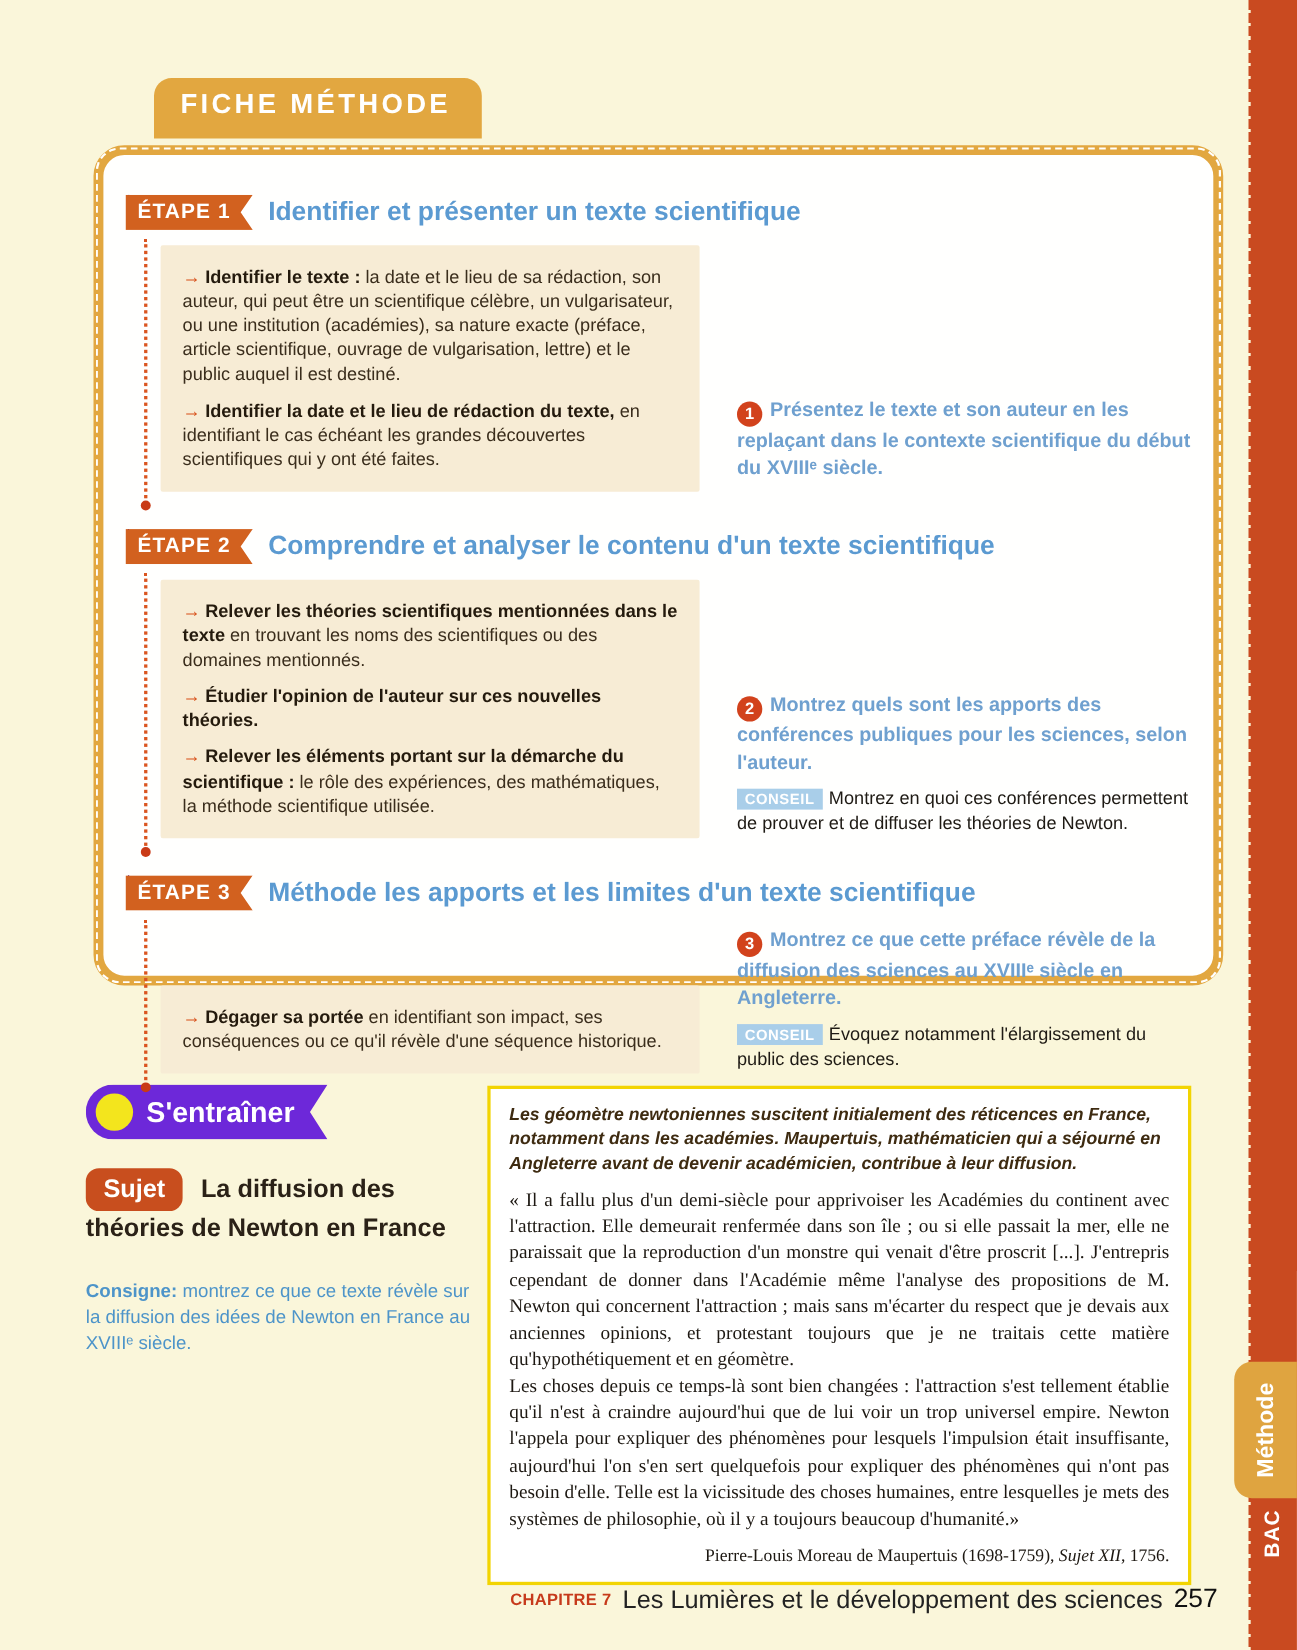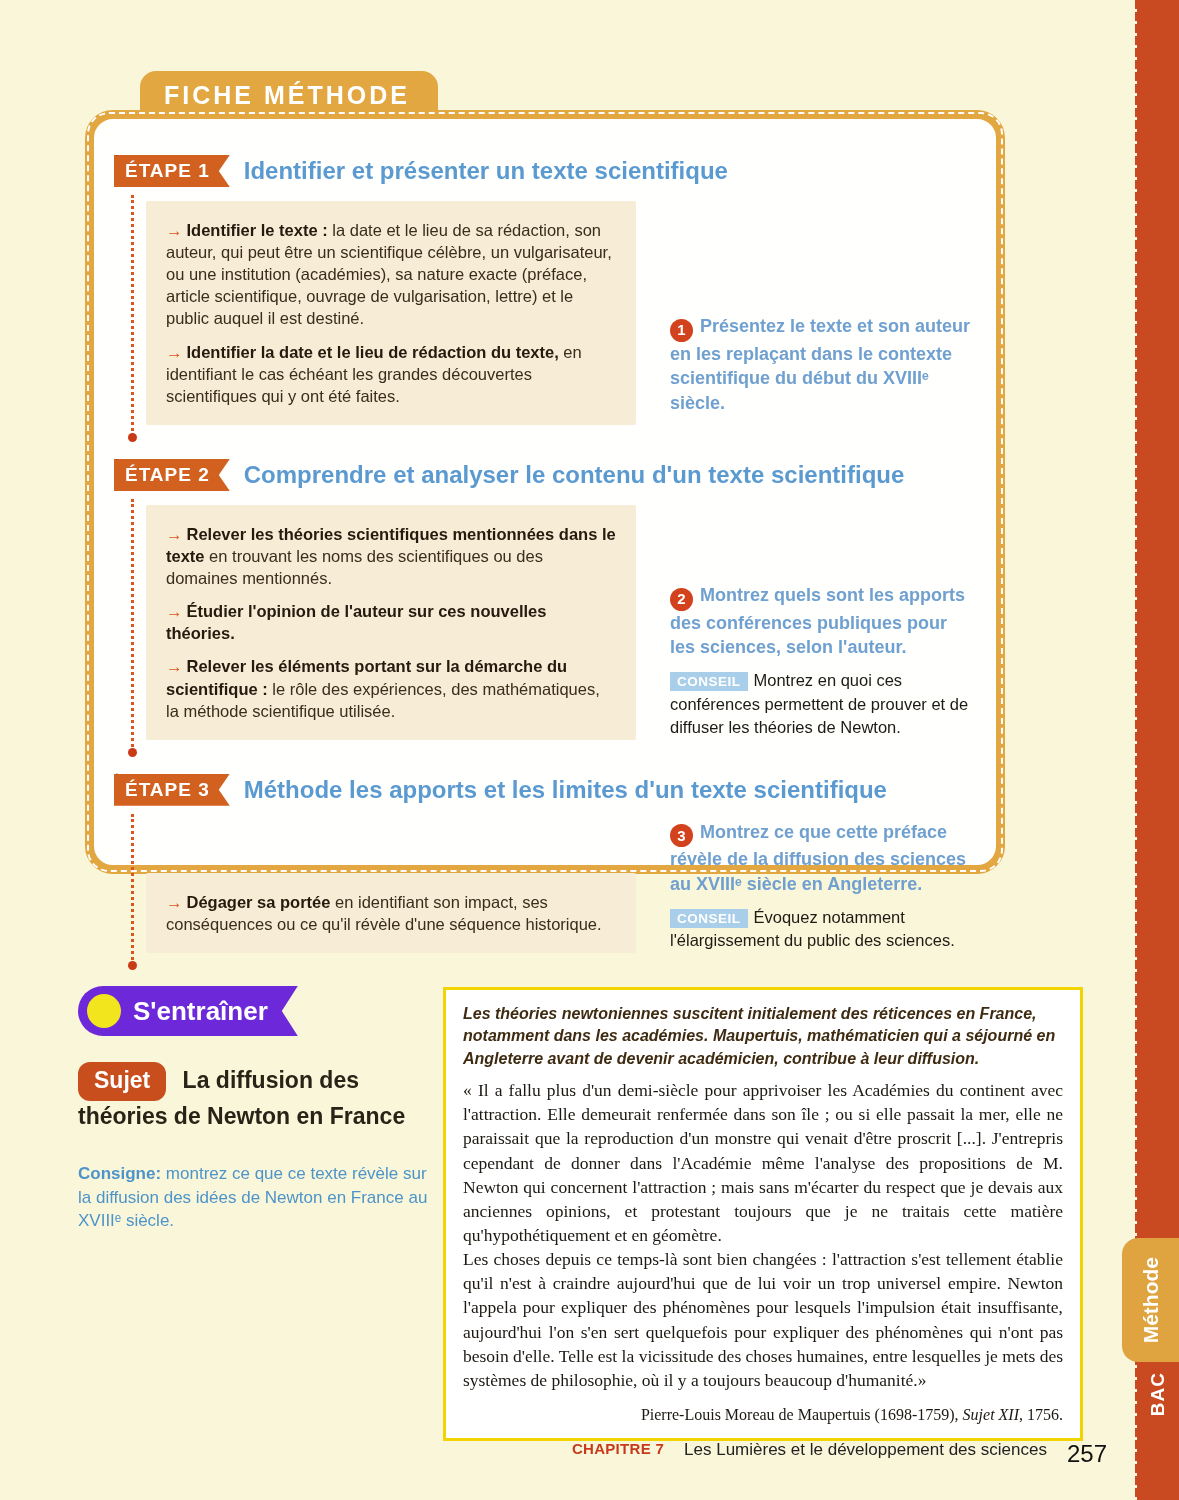--- a/index.html
+++ b/index.html
@@ -20,21 +20,21 @@
   .bac-label{position:absolute;top:1366px;right:0;width:42px;height:56px;z-index:4;
     display:flex;align-items:center;justify-content:center;}
   .bac-label .vtext{font-size:19px;letter-spacing:1px;}
 
   
   .fiche-tab{position:absolute;left:140px;top:71px;background:#e2a740;color:#fff;
     border-radius:16px 16px 0 0;padding:10px 28px 16px 24px;font-weight:bold;font-size:25px;
     letter-spacing:3px;z-index:1;}
 
   
-  .method-card{position:absolute;left:85px;top:110px;width:920px;height:764px;
+  .method-card{position:absolute;left:85px;top:132px;width:1027px;height:764px;
     box-sizing:border-box;background:#fffffe;border:9px solid #e2a740;border-radius:28px;
     padding:26px 20px 20px 20px;z-index:2;}
   .method-card::before{content:"";position:absolute;inset:-7px;border:2px dashed #fff;
     border-radius:22px;pointer-events:none;}
 
   .etape{position:relative;margin-top:10px;}
   .etape + .etape{margin-top:34px;}
   .etape-header{display:flex;align-items:center;gap:14px;margin-bottom:14px;}
   .etape-badge{position:relative;background:#d2611f;color:#fff;font-weight:bold;font-size:19px;
     letter-spacing:1px;padding:5px 20px 5px 11px;
@@ -81,23 +81,23 @@
     background:#fff;border:3px solid #f2d402;padding:13px 17px 14px 17px;}
   .quote-intro{font-style:italic;font-weight:bold;color:#3e2b11;font-size:16px;
     line-height:1.4;margin:0 0 8px 0;}
   .quote-p{font-family:"Liberation Serif",serif;font-size:17.5px;line-height:1.38;
     color:#1d1812;text-align:justify;margin:0;}
   .quote-attrib{font-family:"Liberation Serif",serif;font-size:16px;color:#1d1812;
     text-align:right;margin:14px 0 0 0;}
   .quote-attrib .work{font-style:italic;}
 
   
-  .page-footer{position:absolute;top:1440px;right:72px;display:flex;align-items:flex-start;gap:20px;}
+  .page-footer{position:absolute;top:1440px;right:72px;display:flex;align-items:center;gap:10px;}
   .chapter-label{color:#c63a1b;font-weight:bold;font-size:15px;letter-spacing:.3px;}
-  .chapter-title{color:#222;font-size:17px;}
+  .chapter-title{color:#222;font-size:23px;}
   .page-num{color:#111;font-weight:normal;font-size:24px;}
 </style>
 </head>
 <body>
 
 <div class="side-strip"></div>
 <div class="side-tab">
   <span class="vtext">Méthode</span>
 </div>
 <div class="bac-label">
@@ -172,21 +172,21 @@
 <div class="train-col">
   <div class="train-banner">
     <span class="train-dot"></span>
     <span class="train-label">S'entraîner</span>
   </div>
   <h3 class="sujet-line"><span class="sujet-badge">Sujet</span><span> La diffusion des théories de Newton en France</span></h3>
   <p class="consigne"><span class="c-label">Consigne:</span><span> montrez ce que ce texte révèle sur la diffusion des idées de Newton en France au XVIIIᵉ siècle.</span></p>
 </div>
 
 <div class="quote-box">
-  <p class="quote-intro">Les théories newtoniennes suscitent initialement des réticences en France, notamment dans les académies. Maupertuis, mathématicien qui a séjourné en Angleterre avant de devenir académicien, contribue à leur diffusion.</p>
+  <p class="quote-intro">Les géomètre newtoniennes suscitent initialement des réticences en France, notamment dans les académies. Maupertuis, mathématicien qui a séjourné en Angleterre avant de devenir académicien, contribue à leur diffusion.</p>
   <p class="quote-p">« Il a fallu plus d'un demi-siècle pour apprivoiser les Académies du continent avec l'attraction. Elle demeurait renfermée dans son île ; ou si elle passait la mer, elle ne paraissait que la reproduction d'un monstre qui venait d'être proscrit [...]. J'entrepris cependant de donner dans l'Académie même l'analyse des propositions de M. Newton qui concernent l'attraction ; mais sans m'écarter du respect que je devais aux anciennes opinions, et protestant toujours que je ne traitais cette matière qu'hypothétiquement et en géomètre.</p>
   <p class="quote-p">Les choses depuis ce temps-là sont bien changées : l'attraction s'est tellement établie qu'il n'est à craindre aujourd'hui que de lui voir un trop universel empire. Newton l'appela pour expliquer des phénomènes pour lesquels l'impulsion était insuffisante, aujourd'hui l'on s'en sert quelquefois pour expliquer des phénomènes qui n'ont pas besoin d'elle. Telle est la vicissitude des choses humaines, entre lesquelles je mets des systèmes de philosophie, où il y a toujours beaucoup d'humanité.»</p>
   <p class="quote-attrib"><span>Pierre-Louis Moreau de Maupertuis (1698-1759), </span><span class="work">Sujet XII</span><span>, 1756.</span></p>
 </div>
 
 <div class="page-footer">
   <span class="chapter-label">CHAPITRE 7</span>
   <span class="chapter-title">Les Lumières et le développement des sciences</span>
   <span class="page-num">257</span>
 </div>

